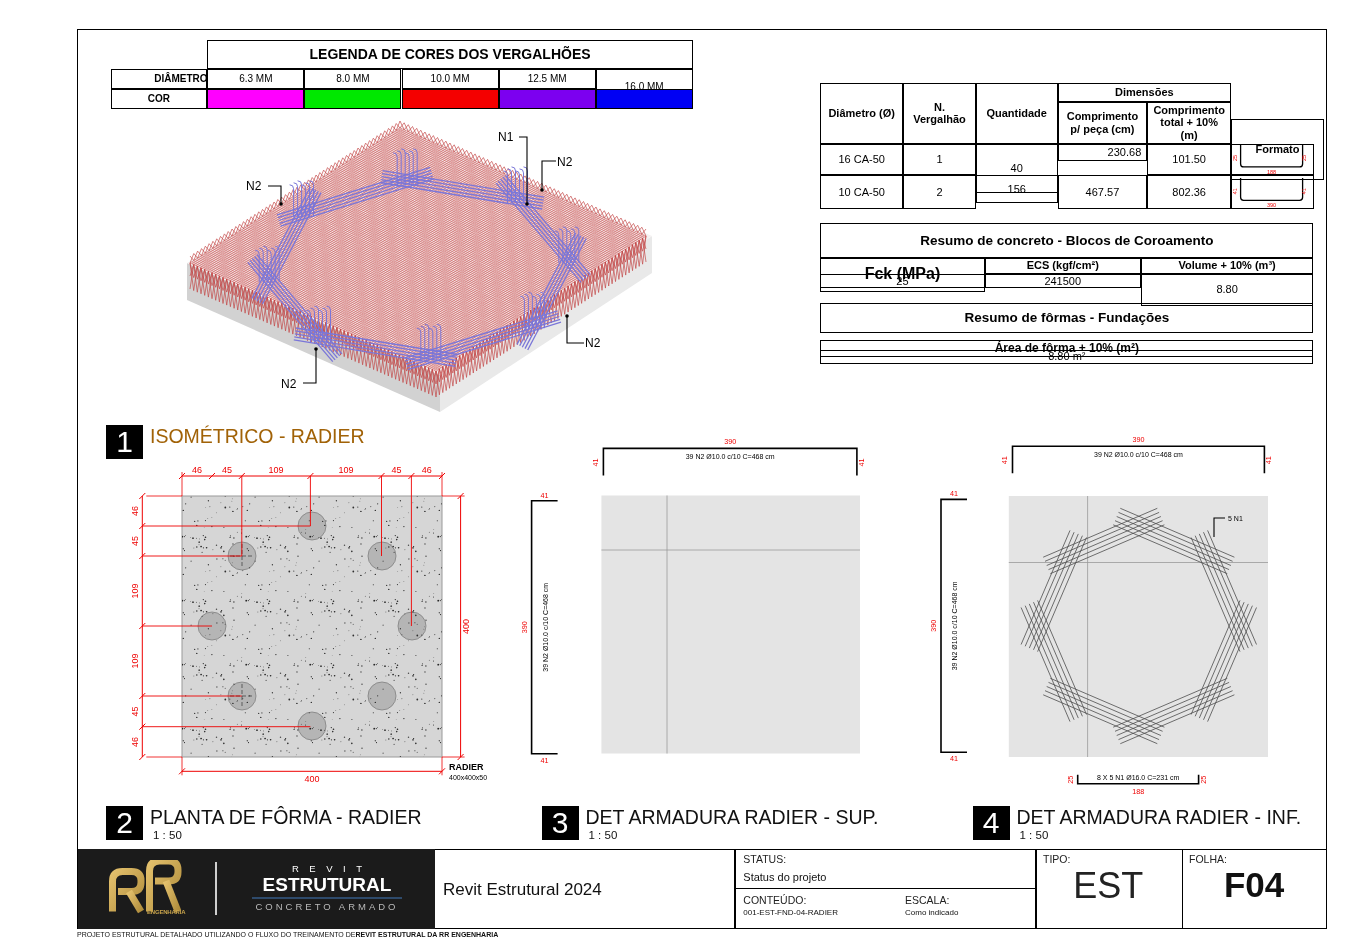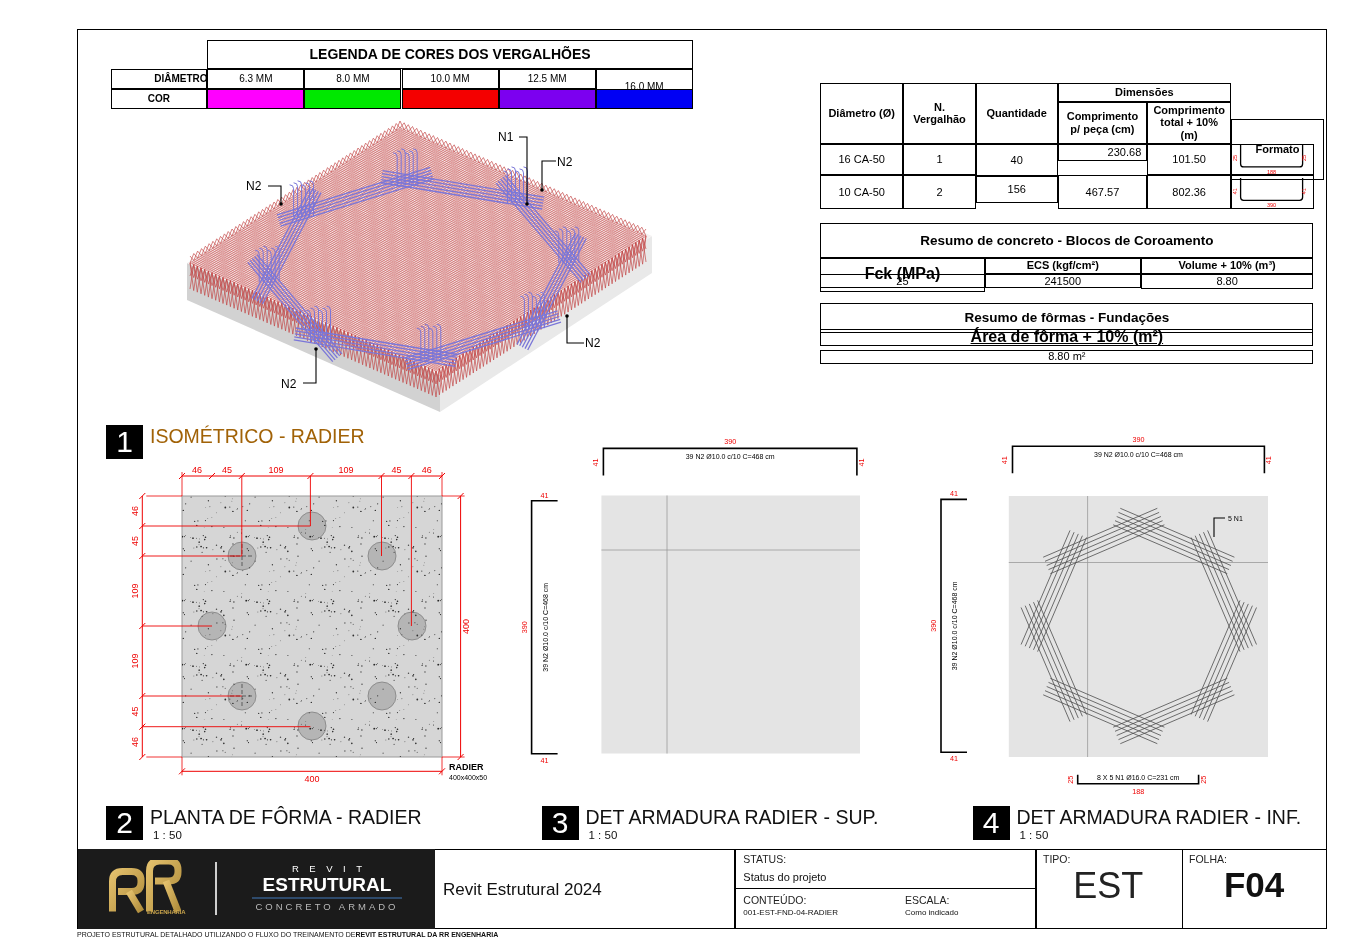--- a/index.html
+++ b/index.html
@@ -1383,37 +1383,37 @@
     <div style="position:absolute;left:903.2px;top:83.3px;width:72.59999999999991px;height:60.3px;border:1.4px solid #000;box-sizing:border-box;display:flex;align-items:center;justify-content:center;font-size:11px;font-weight:bold;text-align:center;line-height:1.15;">N.<br>Vergalhão</div>
     <div style="position:absolute;left:975.8px;top:83.3px;width:81.79999999999995px;height:60.3px;border:1.4px solid #000;box-sizing:border-box;display:flex;align-items:center;justify-content:center;font-size:11px;font-weight:bold;text-align:center;line-height:1.15;">Quantidade</div>
     <div style="position:absolute;left:1057.6px;top:83.3px;width:173.4000000000001px;height:18.3px;border:1.4px solid #000;box-sizing:border-box;display:flex;align-items:center;justify-content:center;font-size:11px;font-weight:bold;text-align:center;line-height:1.15;">Dimensões</div>
     <div style="position:absolute;left:1057.6px;top:101.6px;width:89.70000000000005px;height:42px;border:1.4px solid #000;box-sizing:border-box;display:flex;align-items:center;justify-content:center;font-size:11px;font-weight:bold;text-align:center;line-height:1.15;">Comprimento<br>p/ peça (cm)</div>
     <div style="position:absolute;left:1147.3px;top:101.6px;width:83.70000000000005px;height:42px;border:1.4px solid #000;box-sizing:border-box;display:flex;align-items:center;justify-content:center;font-size:11px;font-weight:bold;text-align:center;line-height:1.15;">Comprimento<br>total + 10%<br>(m)</div>
     <div style="position:absolute;left:1231px;top:83.3px;width:93px;height:60.3px;border:1.4px solid #000;box-sizing:border-box;display:flex;align-items:center;justify-content:center;font-size:11px;font-weight:bold;text-align:center;line-height:1.15;margin-top:36px;">Formato</div>
     <div style="position:absolute;left:820.2px;top:143.6px;width:83.0px;height:31.6px;border:1.4px solid #000;box-sizing:border-box;display:flex;align-items:center;justify-content:center;font-size:11px;font-weight:normal;text-align:center;line-height:1.15;">16 CA-50</div>
     <div style="position:absolute;left:820.2px;top:175.2px;width:83.0px;height:33.5px;border:1.4px solid #000;box-sizing:border-box;display:flex;align-items:center;justify-content:center;font-size:11px;font-weight:normal;text-align:center;line-height:1.15;">10 CA-50</div>
     <div style="position:absolute;left:903.2px;top:143.6px;width:72.59999999999991px;height:31.6px;border:1.4px solid #000;box-sizing:border-box;display:flex;align-items:center;justify-content:center;font-size:11px;font-weight:normal;text-align:center;line-height:1.15;">1</div>
     <div style="position:absolute;left:903.2px;top:175.2px;width:72.59999999999991px;height:33.5px;border:1.4px solid #000;box-sizing:border-box;display:flex;align-items:center;justify-content:center;font-size:11px;font-weight:normal;text-align:center;line-height:1.15;">2</div>
-    <div style="position:absolute;left:975.8px;top:143.6px;width:81.79999999999995px;height:33px;border:1.4px solid #000;box-sizing:border-box;display:flex;align-items:center;justify-content:center;font-size:11px;font-weight:normal;text-align:center;line-height:1.15;">40</div>
+    <div style="position:absolute;left:975.8px;top:143.6px;width:81.79999999999995px;height:49px;border:1.4px solid #000;box-sizing:border-box;display:flex;align-items:center;justify-content:center;font-size:11px;font-weight:normal;text-align:center;line-height:1.15;">40</div>
     <div style="position:absolute;left:975.8px;top:175.2px;width:81.79999999999995px;height:28px;border:1.4px solid #000;box-sizing:border-box;display:flex;align-items:center;justify-content:center;font-size:11px;font-weight:normal;text-align:center;line-height:1.15;">156</div>
     <div style="position:absolute;left:1057.6px;top:143.6px;width:89.70000000000005px;height:17px;border:1.4px solid #000;box-sizing:border-box;display:flex;align-items:center;justify-content:center;font-size:11px;font-weight:normal;text-align:center;line-height:1.15;padding-left:44px;">230.68</div>
     <div style="position:absolute;left:1057.6px;top:175.2px;width:89.70000000000005px;height:33.5px;border:1.4px solid #000;box-sizing:border-box;display:flex;align-items:center;justify-content:center;font-size:11px;font-weight:normal;text-align:center;line-height:1.15;">467.57</div>
     <div style="position:absolute;left:1147.3px;top:143.6px;width:83.70000000000005px;height:31.6px;border:1.4px solid #000;box-sizing:border-box;display:flex;align-items:center;justify-content:center;font-size:11px;font-weight:normal;text-align:center;line-height:1.15;">101.50</div>
     <div style="position:absolute;left:1147.3px;top:175.2px;width:83.70000000000005px;height:33.5px;border:1.4px solid #000;box-sizing:border-box;display:flex;align-items:center;justify-content:center;font-size:11px;font-weight:normal;text-align:center;line-height:1.15;">802.36</div>
     <div style="position:absolute;left:1231px;top:143.6px;width:82.5px;height:31.6px;border:1.4px solid #000;box-sizing:border-box;display:flex;align-items:center;justify-content:center;font-size:11px;font-weight:normal;text-align:center;line-height:1.15;"></div>
     <div style="position:absolute;left:1231px;top:175.2px;width:82.5px;height:33.5px;border:1.4px solid #000;box-sizing:border-box;display:flex;align-items:center;justify-content:center;font-size:11px;font-weight:normal;text-align:center;line-height:1.15;"></div>
     <div style="position:absolute;left:820.2px;top:223px;width:493.29999999999995px;height:34.6px;border:1.6px solid #000;box-sizing:border-box;display:flex;align-items:center;justify-content:center;font-size:13.5px;font-weight:bold;text-align:center;line-height:1.15;">Resumo de concreto - Blocos de Coroamento</div>
     <div style="position:absolute;left:820.2px;top:257.6px;width:164.5999999999999px;height:34px;border:1.4px solid #000;box-sizing:border-box;display:flex;align-items:center;justify-content:center;font-size:16px;font-weight:bold;text-align:center;line-height:1.15;">Fck (MPa)</div>
     <div style="position:absolute;left:820.2px;top:273.7px;width:164.5999999999999px;height:14.7px;border:1.4px solid #000;box-sizing:border-box;display:flex;align-items:center;justify-content:center;font-size:11px;font-weight:normal;text-align:center;line-height:1.15;">25</div>
     <div style="position:absolute;left:984.8px;top:257.6px;width:155.9000000000001px;height:16.1px;border:1.4px solid #000;box-sizing:border-box;display:flex;align-items:center;justify-content:center;font-size:11px;font-weight:bold;text-align:center;line-height:1.15;">ECS (kgf/cm²)</div>
     <div style="position:absolute;left:984.8px;top:273.7px;width:155.9000000000001px;height:14.7px;border:1.4px solid #000;box-sizing:border-box;display:flex;align-items:center;justify-content:center;font-size:11px;font-weight:normal;text-align:center;line-height:1.15;">241500</div>
     <div style="position:absolute;left:1140.7px;top:257.6px;width:172.79999999999995px;height:16.1px;border:1.4px solid #000;box-sizing:border-box;display:flex;align-items:center;justify-content:center;font-size:11px;font-weight:bold;text-align:center;line-height:1.15;">Volume + 10% (m³)</div>
-    <div style="position:absolute;left:1140.7px;top:273.7px;width:172.79999999999995px;height:15px;border:1.4px solid #000;box-sizing:border-box;display:flex;align-items:center;justify-content:center;font-size:11px;font-weight:normal;text-align:center;line-height:1.15;">8.80</div>
+    <div style="position:absolute;left:1140.7px;top:273.7px;width:172.79999999999995px;height:32px;border:1.4px solid #000;box-sizing:border-box;display:flex;align-items:center;justify-content:center;font-size:11px;font-weight:normal;text-align:center;line-height:1.15;">8.80</div>
     <div style="position:absolute;left:820.2px;top:303.4px;width:493.3px;height:29.3px;border:1.6px solid #000;box-sizing:border-box;display:flex;align-items:center;justify-content:center;font-size:13.5px;font-weight:bold;text-align:center;line-height:1.15;">Resumo de fôrmas - Fundações</div>
-    <div style="position:absolute;left:820.2px;top:329px;width:493.3px;height:17px;border:1.4px solid #000;box-sizing:border-box;display:flex;align-items:center;justify-content:center;font-size:16px;font-weight:bold;text-align:center;line-height:1.15;text-decoration:underline;">Área de fôrma + 10% (m²)</div>
+    <div style="position:absolute;left:820.2px;top:340px;width:493.3px;height:17px;border:1.4px solid #000;box-sizing:border-box;display:flex;align-items:center;justify-content:center;font-size:12px;font-weight:bold;text-align:center;line-height:1.15;">Área de fôrma + 10% (m²)</div>
     <div style="position:absolute;left:820.2px;top:349.7px;width:493.3px;height:14.2px;border:1.4px solid #000;box-sizing:border-box;display:flex;align-items:center;justify-content:center;font-size:11px;font-weight:normal;text-align:center;line-height:1.15;">8.80 m²</div>
     <div style="position:absolute;left:106px;top:425px;width:37px;height:34px;background:#000;color:#fff;display:flex;align-items:center;justify-content:center;font-size:30px">1</div>
     <div style="position:absolute;left:150px;top:425px;font-size:19.5px;color:#a16207;white-space:nowrap">ISOMÉTRICO - RADIER</div>
     <div style="position:absolute;left:106px;top:806px;width:37px;height:34px;background:#000;color:#fff;display:flex;align-items:center;justify-content:center;font-size:30px">2</div>
     <div style="position:absolute;left:150px;top:806px;font-size:19.5px;color:#111;white-space:nowrap">PLANTA DE FÔRMA - RADIER</div>
     <div style="position:absolute;left:153px;top:829px;font-size:11.5px;color:#111">1 : 50</div>
     <div style="position:absolute;left:541.5px;top:806px;width:37px;height:34px;background:#000;color:#fff;display:flex;align-items:center;justify-content:center;font-size:30px">3</div>
     <div style="position:absolute;left:585.5px;top:806px;font-size:19.5px;color:#111;white-space:nowrap">DET ARMADURA RADIER - SUP.</div>
     <div style="position:absolute;left:588.5px;top:829px;font-size:11.5px;color:#111">1 : 50</div>
     <div style="position:absolute;left:972.5px;top:806px;width:37px;height:34px;background:#000;color:#fff;display:flex;align-items:center;justify-content:center;font-size:30px">4</div>

